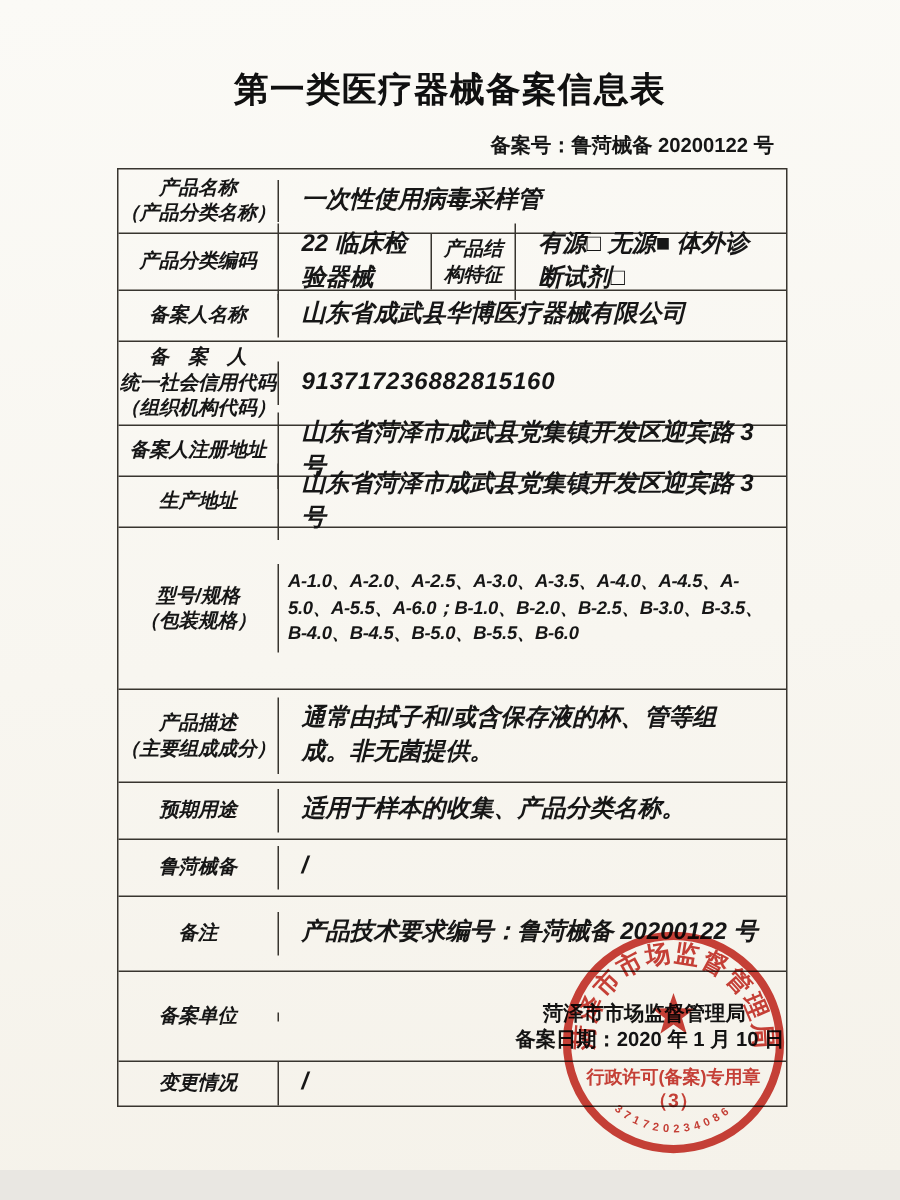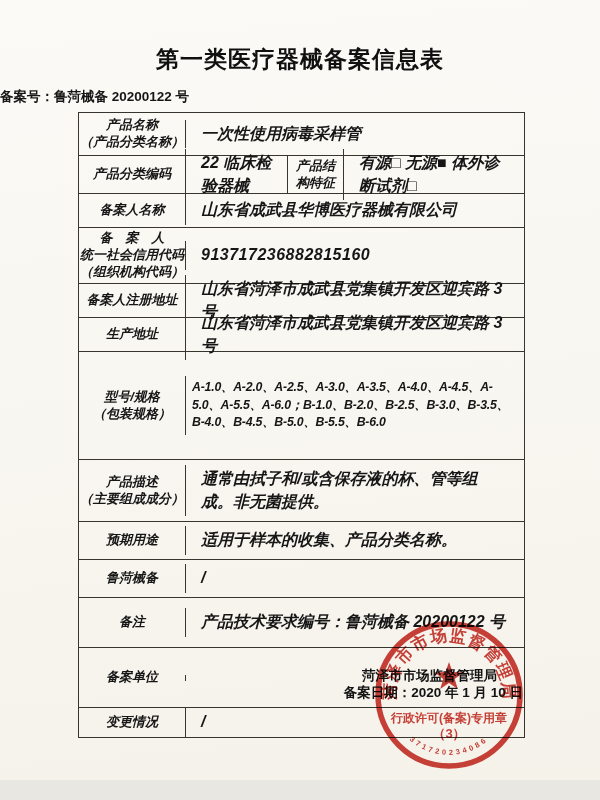--- a/index.html
+++ b/index.html
@@ -14,21 +14,21 @@
     overflow:hidden;
   }
   .doc-title{
     position:absolute;top:44px;left:0;width:100%;
     text-align:center;
     font-size:23px;font-weight:700;letter-spacing:1px;
     color:#101010;
   }
   .record-no{
     position:absolute;top:88px;left:0;width:516px;
-    text-align:left;
+    text-align:right;
     font-size:13.5px;font-weight:700;
   }
   .reg-table{
     position:absolute;left:78px;top:112px;width:447px;
     border:1.6px solid #38352f;
     box-sizing:border-box;
     background:transparent;
   }
   .row{display:flex;border-top:1.6px solid #38352f;box-sizing:border-box;align-items:center;font-style:italic;}
   .row:first-child{border-top:none;}

